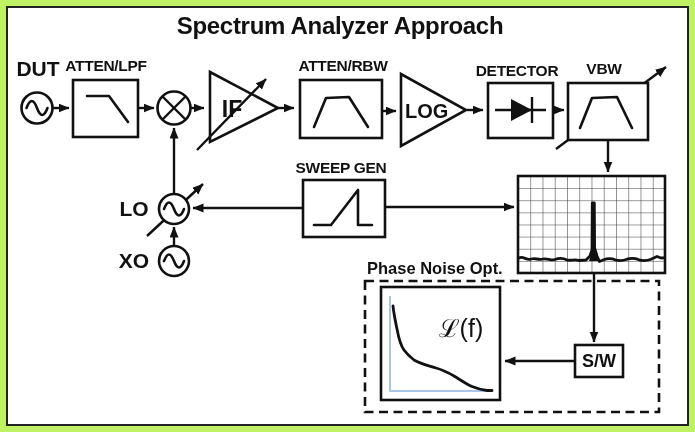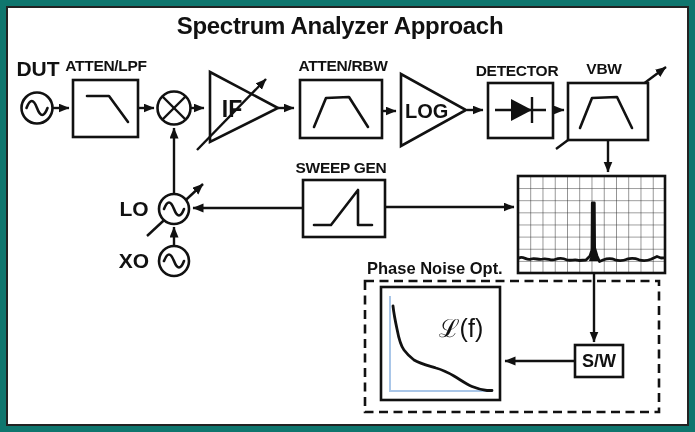--- a/index.html
+++ b/index.html
@@ -1,17 +1,17 @@
 <!DOCTYPE html>
 <html><head>
 <meta charset="utf-8">
 <style>
   html,body { margin:0; padding:0; background:#ffffff; }
   .stage {
-    position:relative; width:695px; height:432px; background:#0f766e;
+    position:relative; width:695px; height:432px; background:#bef264;
     font-family:"Liberation Sans", sans-serif; overflow:hidden;
   }
   svg { display:block; }
   .lbl { font-family:"Liberation Sans", sans-serif; font-weight:bold; fill:#111111; }
   .lbl-title { font-size:24px; letter-spacing:-0.3px; }
   .lbl-block { font-size:15.5px; letter-spacing:-0.3px; }
   .lbl-big   { font-size:21px; }
   .lbl-if    { font-size:23px; }
   .lbl-log   { font-size:20px; }
   .lbl-sw    { font-size:18px; }

